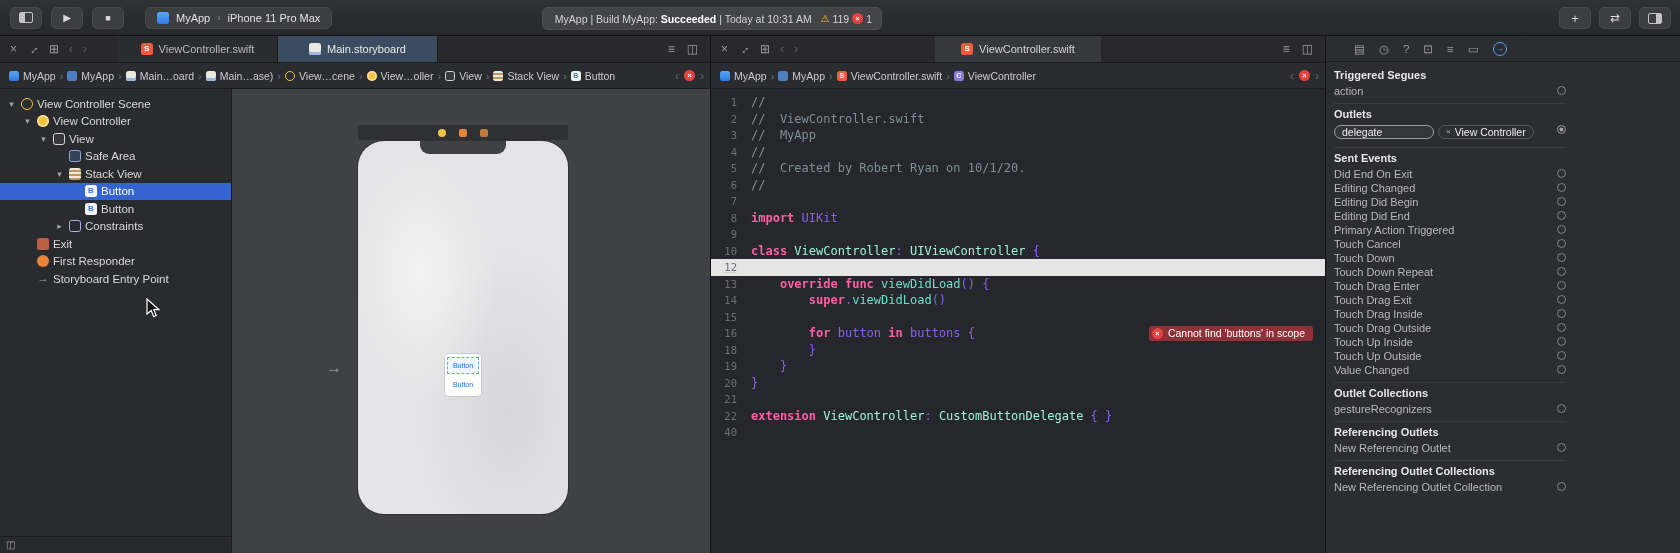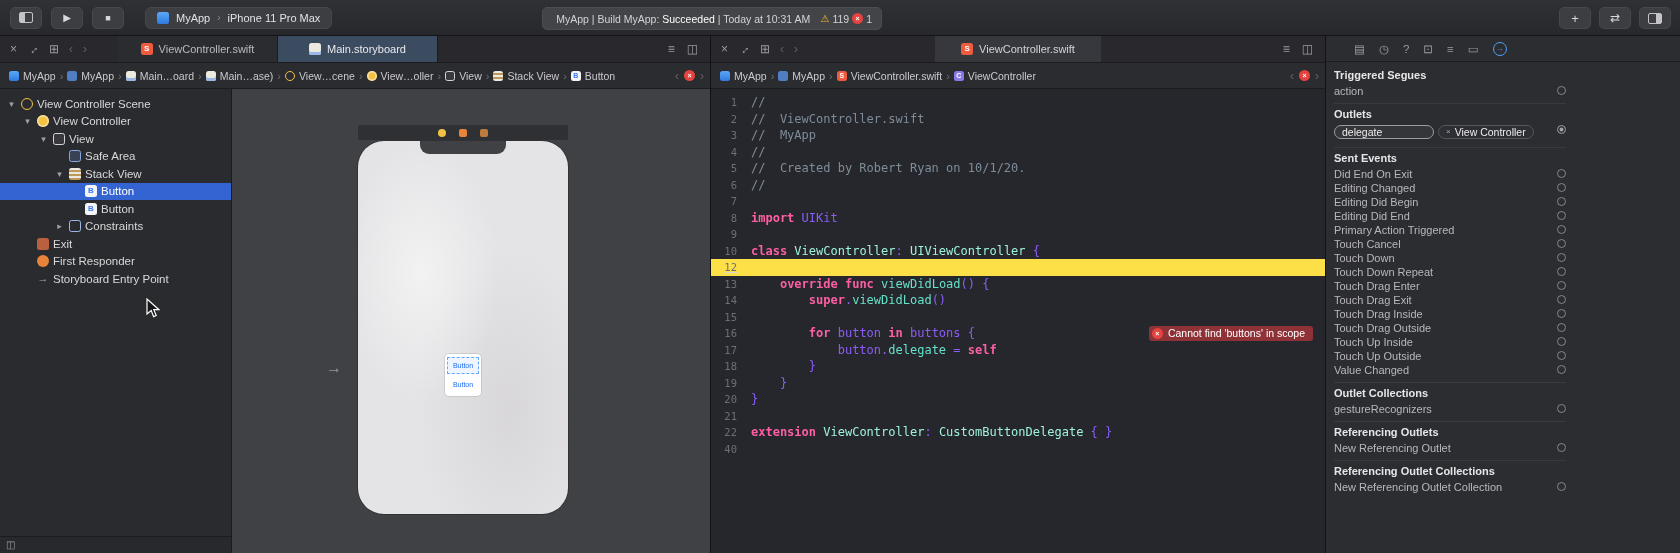--- a/index.html
+++ b/index.html
@@ -19,21 +19,21 @@
   .winbtn-ic::before{content:'';position:absolute;left:0;top:0;bottom:0;width:5px;background:#c3c3c8;}
   .panebtn-ic{width:14px;height:11px;border:1.3px solid #c3c3c8;border-radius:2px;position:relative;display:inline-block;}
   .panebtn-ic::after{content:'';position:absolute;right:0;top:0;bottom:0;width:5px;background:#c3c3c8;}
   .scheme{height:22px;margin-left:12px;background:#3d3e42;border:1px solid #47484d;border-radius:6px;
     display:flex;align-items:center;gap:7px;padding:0 11px;font-size:11px;color:#e2e2e5;}
   .scheme .sep{color:#8b8b92;font-size:10px;}
   .status-pill{position:absolute;left:542px;top:7px;width:340px;height:23px;background:#434448;
     border:1px solid #4c4d52;border-radius:5px;display:flex;align-items:center;
     padding:0 9px;font-size:10.5px;color:#d3d3d7;}
   .status-text{flex:1;text-align:center;white-space:nowrap;overflow:hidden;}
-  .status-text b{color:#ffffff;font-weight:normal;}
+  .status-text b{color:#ffffff;font-weight:bold;}
   .badges{display:flex;align-items:center;gap:3px;margin-left:6px;}
   .warn-ic{color:#f0b429;font-size:10px;}
   .errdot{width:11px;height:11px;border-radius:50%;background:#e5433f;color:#fff;
     font-size:7px;font-weight:bold;display:inline-flex;align-items:center;justify-content:center;}
   .tb-right{position:absolute;right:9px;top:7px;display:flex;gap:8px;}
 
   
   .pane{position:absolute;top:36px;bottom:0;background:#27282c;}
   .left-pane{left:0;width:710px;}
   .right-pane{left:710px;width:615px;border-left:1px solid #121214;}
@@ -114,21 +114,21 @@
     align-items:stretch;justify-content:center;gap:2px;padding:2px;}
   .ib-btn{height:17px;display:flex;align-items:center;justify-content:center;
     font-size:7px;color:#1f6ff2;overflow:hidden;}
   .ib-btn.selected{border:1px dashed #6aa6ff;background:rgba(120,170,255,.12);}
   .entry-arrow{position:absolute;left:94px;top:270px;color:#98989d;font-size:16px;}
 
   
   .code{position:absolute;top:53px;bottom:0;left:0;right:0;background:#26272c;padding-top:5px;overflow:hidden;}
   .code-line{display:flex;align-items:center;height:16.5px;white-space:pre;
     font-family:"DejaVu Sans Mono",monospace;font-size:12px;}
-  .code-line.current{background:#fde047;text-decoration:underline;}
+  .code-line.current{background:#e5e5e5;text-decoration:underline;}
   .ln{width:40px;flex:none;text-align:right;padding-right:14px;color:#6e6e78;font-size:10.5px;}
   .code-text{white-space:pre;}
   .tok-p{color:#8b5cf6;text-align:center;}
   .tok-c{color:#7f8c98;}
   .tok-k{color:#fc5fa3;font-weight:bold;}
   .tok-t{color:#9ef1dd;}
   .tok-f{color:#67e1c8;}
   .error-pill{margin-left:auto;margin-right:12px;height:15px;background:#8e3237;border-radius:3px;
     display:flex;align-items:center;gap:5px;padding:0 8px 0 3px;
     font-family:"Liberation Sans",sans-serif;font-size:10.5px;color:#ffffff;white-space:nowrap;flex:none;}
@@ -429,21 +429,20 @@
       <div class="code-line"><span class="ln">9</span><span class="code-text"></span></div>
       <div class="code-line"><span class="ln">10</span><span class="code-text"><span class="tok-k">class</span><span class="tok-p"> </span><span class="tok-t">ViewController</span><span class="tok-p">: </span><span class="tok-t">UIViewController</span><span class="tok-p"> {</span></span></div>
       <div class="code-line current"><span class="ln">12</span><span class="code-text"></span></div>
       <div class="code-line"><span class="ln">13</span><span class="code-text"><span class="tok-p">    </span><span class="tok-k">override</span><span class="tok-p"> </span><span class="tok-k">func</span><span class="tok-p"> </span><span class="tok-f">viewDidLoad</span><span class="tok-p">() {</span></span></div>
       <div class="code-line"><span class="ln">14</span><span class="code-text"><span class="tok-p">        </span><span class="tok-k">super</span><span class="tok-p">.</span><span class="tok-f">viewDidLoad</span><span class="tok-p">()</span></span></div>
       <div class="code-line"><span class="ln">15</span><span class="code-text"></span></div>
       <div class="code-line"><span class="ln">16</span><span class="code-text"><span class="tok-p">        </span><span class="tok-k">for</span><span class="tok-p"> button </span><span class="tok-k">in</span><span class="tok-p"> buttons {</span></span><span class="error-pill">
           <span class="err-ic">×</span>
           <span>Cannot find 'buttons' in scope</span>
         </span></div>
-      <div class="code-line"><span class="ln">17</span><span class="code-text"><span class="tok-p">            button.</span><span class="tok-f">delegate</span><span class="tok-p"> = </span><span class="tok-k">self</span></span></div>
       <div class="code-line"><span class="ln">18</span><span class="code-text"><span class="tok-p">        }</span></span></div>
       <div class="code-line"><span class="ln">19</span><span class="code-text"><span class="tok-p">    }</span></span></div>
       <div class="code-line"><span class="ln">20</span><span class="code-text"><span class="tok-p">}</span></span></div>
       <div class="code-line"><span class="ln">21</span><span class="code-text"></span></div>
       <div class="code-line"><span class="ln">22</span><span class="code-text"><span class="tok-k">extension</span><span class="tok-p"> </span><span class="tok-t">ViewController</span><span class="tok-p">: </span><span class="tok-t">CustomButtonDelegate</span><span class="tok-p"> { }</span></span></div>
       <div class="code-line"><span class="ln">40</span><span class="code-text"></span></div>
     </div>
 </div>
 
 <div class="inspector">

